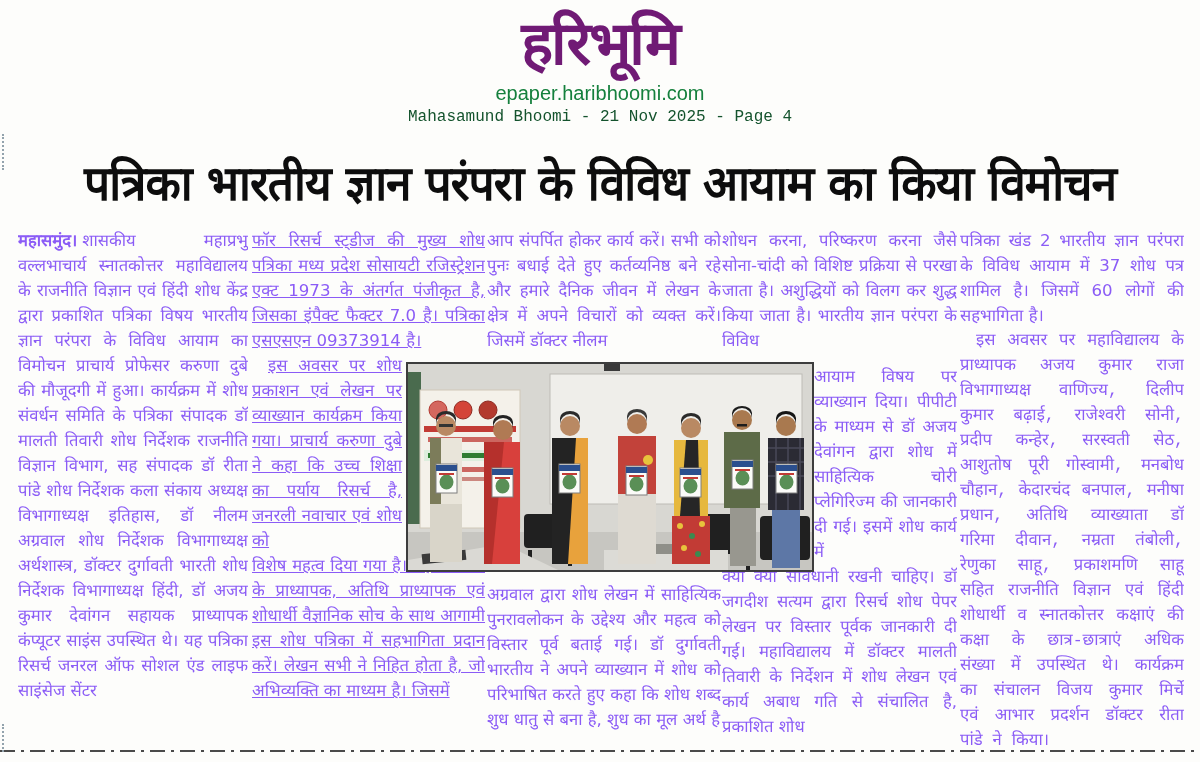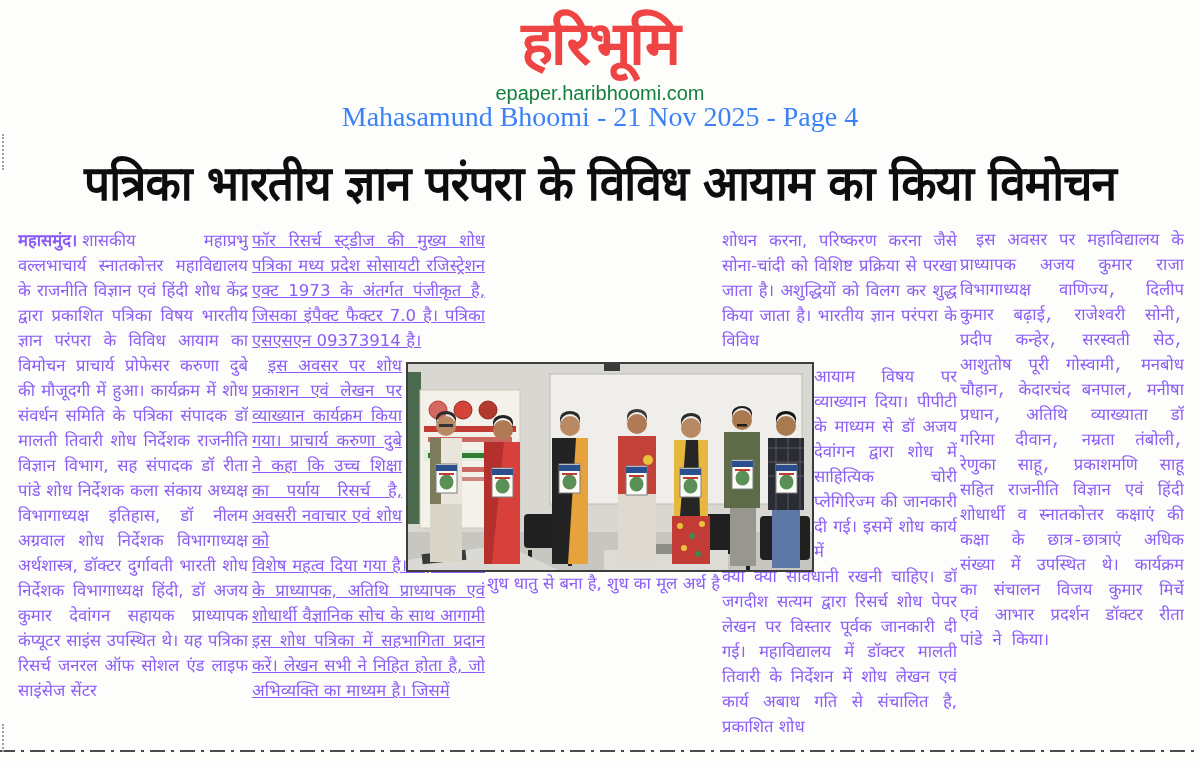--- a/index.html
+++ b/index.html
@@ -5,25 +5,25 @@
   html,body{margin:0;padding:0;}
   body{
     width:1200px;height:762px;background:#fdfdfb;position:relative;
     font-family:"DejaVu Sans","Liberation Sans",sans-serif;color:#1b1b1b;
     overflow:hidden;
   }
   .page{position:absolute;inset:0;}
   
   .masthead{position:absolute;top:0;left:0;width:1200px;text-align:center;}
   .logo{
-    margin-top:4px;font-size:60px;line-height:78px;font-weight:800;color:#ef4444;
+    margin-top:4px;font-size:60px;line-height:78px;font-weight:800;color:#701a75;
     letter-spacing:-2px;
   }
   .site{font-size:20px;line-height:23px;color:#15803d;font-family:"Liberation Sans",sans-serif;}
-  .edition{font-size:28px;line-height:24px;color:#3b82f6;font-family:Liberation Serif, serif;}
+  .edition{font-size:16px;line-height:24px;color:#14532d;font-family:Liberation Mono, monospace;}
   
   .headline{
     position:absolute;top:152px;left:10px;width:1180px;margin:0;text-align:center;
     font-size:46px;line-height:62px;font-weight:800;color:#0d0d0d;letter-spacing:-1px;
     transform:scaleY(1.05);
   }
   
   .col{
     position:absolute;top:228px;height:526px;text-align:justify;
     font-size:16.6px;line-height:25px;color:#8b5cf6;overflow:hidden;
@@ -68,36 +68,38 @@
   </header>
 
   <h1 class="headline">पत्रिका भारतीय ज्ञान परंपरा के विविध आयाम का किया विमोचन</h1>
 
   <div class="col c1">
     <p><b class="dateline">महासमुंद।</b><span>शासकीय महाप्रभु वल्लभाचार्य स्नातकोत्तर महाविद्यालय के राजनीति विज्ञान एवं हिंदी शोध केंद्र द्वारा प्रकाशित पत्रिका विषय भारतीय ज्ञान परंपरा के विविध आयाम का विमोचन प्राचार्य प्रोफेसर करुणा दुबे की मौजूदगी में हुआ। कार्यक्रम में शोध संवर्धन समिति के पत्रिका संपादक डॉ मालती तिवारी शोध निर्देशक राजनीति विज्ञान विभाग, सह संपादक डॉ रीता पांडे शोध निर्देशक कला संकाय अध्यक्ष विभागाध्यक्ष इतिहास, डॉ नीलम अग्रवाल शोध निर्देशक विभागाध्यक्ष अर्थशास्त्र, डॉक्टर दुर्गावती भारती शोध निर्देशक विभागाध्यक्ष हिंदी, डॉ अजय कुमार देवांगन सहायक प्राध्यापक कंप्यूटर साइंस उपस्थित थे। यह पत्रिका रिसर्च जनरल ऑफ सोशल एंड लाइफ साइंसेज सेंटर</span></p>
   </div>
 
   <div class="col c2">
     <p>फॉर रिसर्च स्ट्डीज की मुख्य शोध पत्रिका मध्य प्रदेश सोसायटी रजिस्ट्रेशन एक्ट 1973 के अंतर्गत पंजीकृत है, जिसका इंपैक्ट फैक्टर 7.0 है। पत्रिका एसएसएन 09373914 है।</p>
-    <p class="narrow">इस अवसर पर शोध प्रकाशन एवं लेखन पर व्याख्यान कार्यक्रम किया गया। प्राचार्य करुणा दुबे ने कहा कि उच्च शिक्षा का पर्याय रिसर्च है, अवसरी नवाचार एवं शोध को</p>
+    <p class="narrow">इस अवसर पर शोध प्रकाशन एवं लेखन पर व्याख्यान कार्यक्रम किया गया। प्राचार्य करुणा दुबे ने कहा कि उच्च शिक्षा का पर्याय रिसर्च है, जनरली नवाचार एवं शोध को</p>
     <p>विशेष महत्व दिया गया है। महाविद्यालय के प्राध्यापक, अतिथि प्राध्यापक एवं शोधार्थी वैज्ञानिक सोच के साथ आगामी इस शोध पत्रिका में सहभागिता प्रदान करें। लेखन सभी ने निहित होता है, जो अभिव्यक्ति का माध्यम है। जिसमें</p>
   </div>
 
   <div class="col c3">
+    <p class="blockA">आप संपर्पित होकर कार्य करें। सभी को पुनः बधाई देते हुए कर्तव्यनिष्ठ बने रहे और हमारे दैनिक जीवन में लेखन के क्षेत्र में अपने विचारों को व्यक्त करें। जिसमें डॉक्टर नीलम</p>
     <div class="spacer"></div>
     <p>अग्रवाल द्वारा शोध लेखन में साहित्यिक पुनरावलोकन के उद्देश्य और महत्व को विस्तार पूर्व बताई गई। डॉ दुर्गावती भारतीय ने अपने व्याख्यान में शोध को परिभाषित करते हुए कहा कि शोध शब्द शुध धातु से बना है, शुध का मूल अर्थ है</p>
   </div>
 
   <div class="col c4">
     <p class="blockA">शोधन करना, परिष्करण करना जैसे सोना-चांदी को विशिष्ट प्रक्रिया से परखा जाता है। अशुद्धियों को विलग कर शुद्ध किया जाता है। भारतीय ज्ञान परंपरा के विविध</p>
     <p class="narrow">आयाम विषय पर व्याख्यान दिया। पीपीटी के माध्यम से डॉ अजय देवांगन द्वारा शोध में साहित्यिक चोरी प्लेगिरिज्म की जानकारी दी गई। इसमें शोध कार्य में</p>
     <p>क्या क्या सावधानी रखनी चाहिए। डॉ जगदीश सत्यम द्वारा रिसर्च शोध पेपर लेखन पर विस्तार पूर्वक जानकारी दी गई। महाविद्यालय में डॉक्टर मालती तिवारी के निर्देशन में शोध लेखन एवं कार्य अबाध गति से संचालित है, प्रकाशित शोध</p>
   </div>
 
   <div class="col c5">
+    <p>पत्रिका खंड 2 भारतीय ज्ञान परंपरा के विविध आयाम में 37 शोध पत्र शामिल है। जिसमें 60 लोगों की सहभागिता है।</p>
     <p class="p2">इस अवसर पर महाविद्यालय के प्राध्यापक अजय कुमार राजा विभागाध्यक्ष वाणिज्य, दिलीप कुमार बढ़ाई, राजेश्वरी सोनी, प्रदीप कन्हेर, सरस्वती सेठ, आशुतोष पूरी गोस्वामी, मनबोध चौहान, केदारचंद बनपाल, मनीषा प्रधान, अतिथि व्याख्याता डॉ गरिमा दीवान, नम्रता तंबोली, रेणुका साहू, प्रकाशमणि साहू सहित राजनीति विज्ञान एवं हिंदी शोधार्थी व स्नातकोत्तर कक्षाएं की कक्षा के छात्र-छात्राएं अधिक संख्या में उपस्थित थे। कार्यक्रम का संचालन विजय कुमार मिर्चे एवं आभार प्रदर्शन डॉक्टर रीता पांडे ने किया।</p>
   </div>
 
   <figure class="photo">
     <svg viewBox="0 0 404 206" preserveAspectRatio="none">
 
       <rect x="0" y="0" width="404" height="206" fill="#d8d7d2"></rect>
       <rect x="0" y="168" width="404" height="38" fill="#c7c6c1"></rect>
 
       <rect x="142" y="10" width="252" height="130" fill="#efeeea" stroke="#bdbcb6"></rect>

